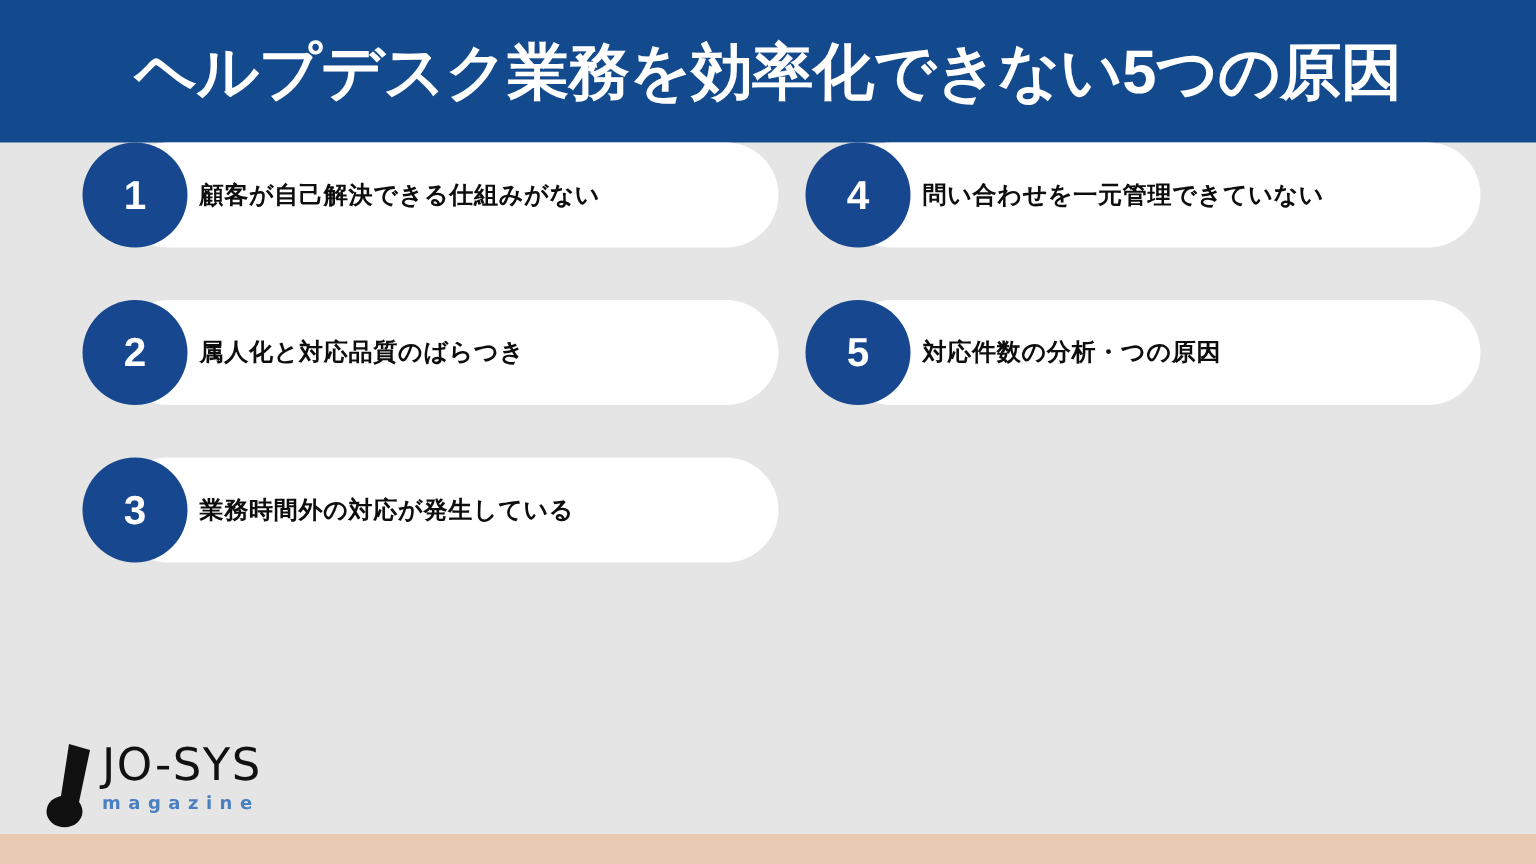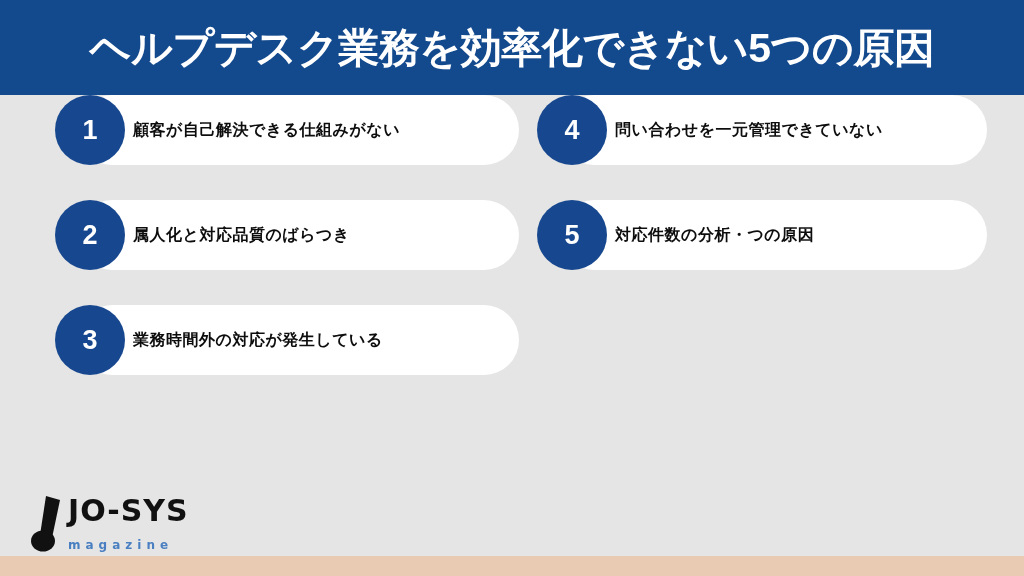--- a/index.html
+++ b/index.html
@@ -89,28 +89,28 @@
     height:62px;
   }
   .logo-mark{
     position:absolute;left:0;top:2px;width:42px;height:58px;
   }
   .logo-text{
     position:absolute;left:38px;top:4px;
   }
   .logo-word{
     font-size:30px;
-    font-weight:bold;
+    font-weight:normal;
     color:#111111;
     letter-spacing:1px;
     line-height:1;
     font-family:"DejaVu Sans",sans-serif;
   }
   .logo-sub{
-    margin-top:13px;
+    margin-top:3px;
     font-size:12px;
     font-weight:bold;
     color:#4a7fc1;
     letter-spacing:5px;
     line-height:1;
     font-family:"DejaVu Sans",sans-serif;
   }
 </style>
 </head>
 <body>

